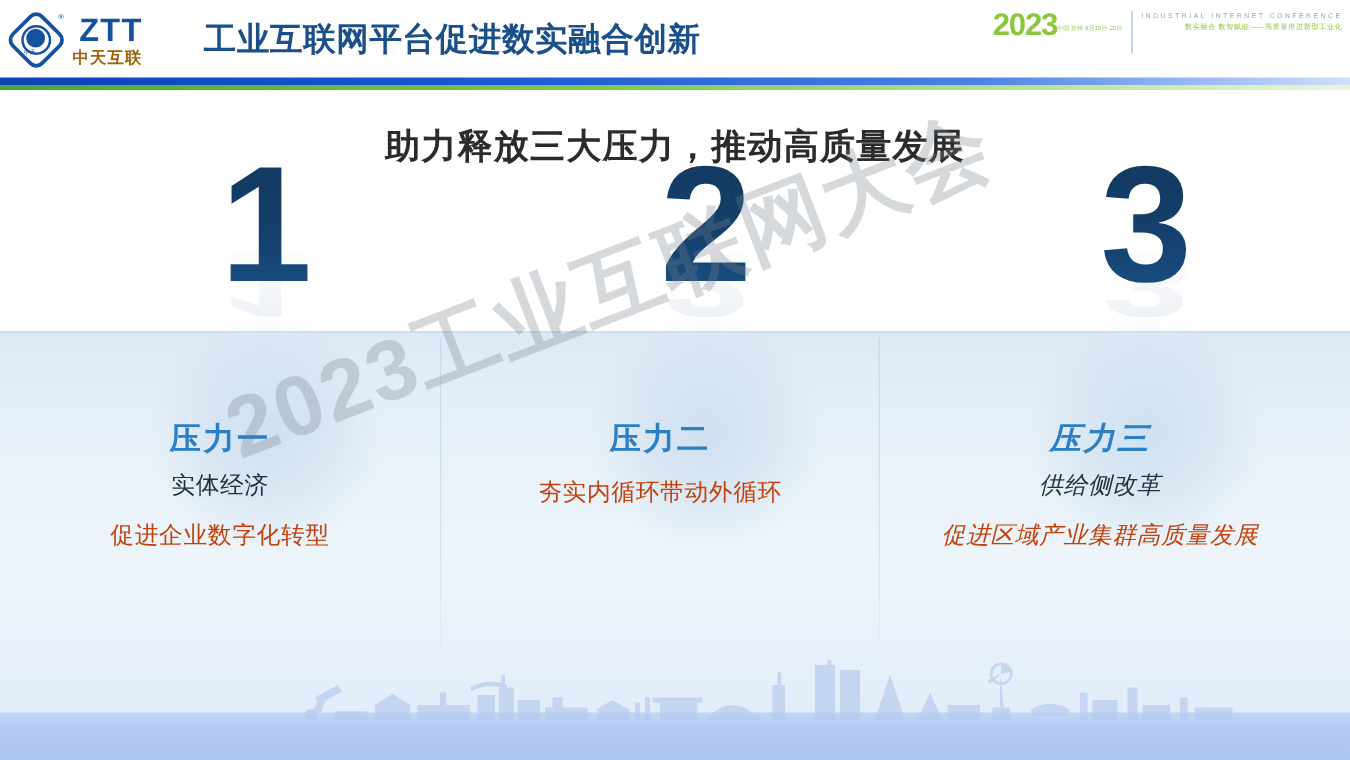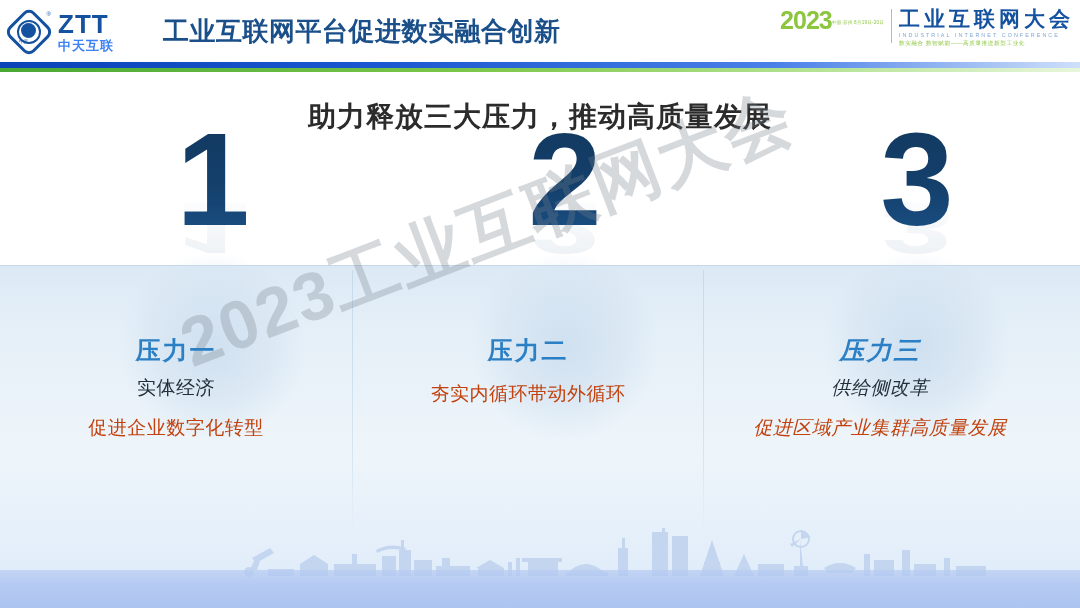--- a/index.html
+++ b/index.html
@@ -6,21 +6,21 @@
   html,body { width:1080px; height:608px; overflow:hidden; }
   body {
     font-family:"Liberation Sans", sans-serif;
     background:#ffffff;
     position:relative;
   }
 
   
   .header {
     position:absolute; left:0; top:0; width:1080px; height:78px;
-    background:#ffffff; z-index:6;
+    background:#ffffff; z-index:6;text-align:right;
   }
   .logo-zone {
     position:absolute; left:8px; top:6px; width:140px; height:50px;
     display:flex; align-items:center; gap:4px;
   }
   .logo-mark {
     position:relative; width:46px; height:46px; flex:0 0 46px;
   }
   .logo-mark .diamond {
     position:absolute; left:3px; top:6px; width:36px; height:36px;
@@ -41,21 +41,21 @@
   .logo-mark .cn-mini {
     position:absolute; left:11px; top:30px; font-size:5px; color:#1452a0;
     letter-spacing:-0.5px;
   }
   .logo-text { display:flex; flex-direction:column; line-height:1; }
   .logo-ztt {
     font-size:26px; font-weight:bold; color:#1452a0;
     letter-spacing:1px; font-family:"Liberation Sans", sans-serif;
   }
   .logo-cn {
-    font-size:13px; font-weight:bold; color:#3b82f6;
+    font-size:13px; font-weight:bold; color:#a16207;
     letter-spacing:1px; margin-top:2px;
   }
   .header-title {
     position:absolute; left:163px; top:14px;
     font-size:26px; font-weight:bold; color:#1a4f8a;
     letter-spacing:0.5px; white-space:nowrap;
   }
 
   
   .conf-logo {
@@ -225,21 +225,20 @@
 
   <div class="header-title">工业互联网平台促进数实融合创新</div>
 
   <div class="conf-logo">
     <div class="conf-left">
       <span class="conf-2023">2023</span>
       <span class="conf-date">中国·苏州 8月19日-20日</span>
     </div>
     <div class="conf-div"></div>
     <div class="conf-right">
-      <span class="conf-cn">工业互联网大会</span>
       <span class="conf-en">INDUSTRIAL INTERNET CONFERENCE</span>
       <span class="conf-sub">数实融合 数智赋能——高质量推进新型工业化</span>
     </div>
   </div>
 </div>
 
 <div class="bar-blue"></div>
 <div class="bar-green"></div>
 
 <div class="stage">

